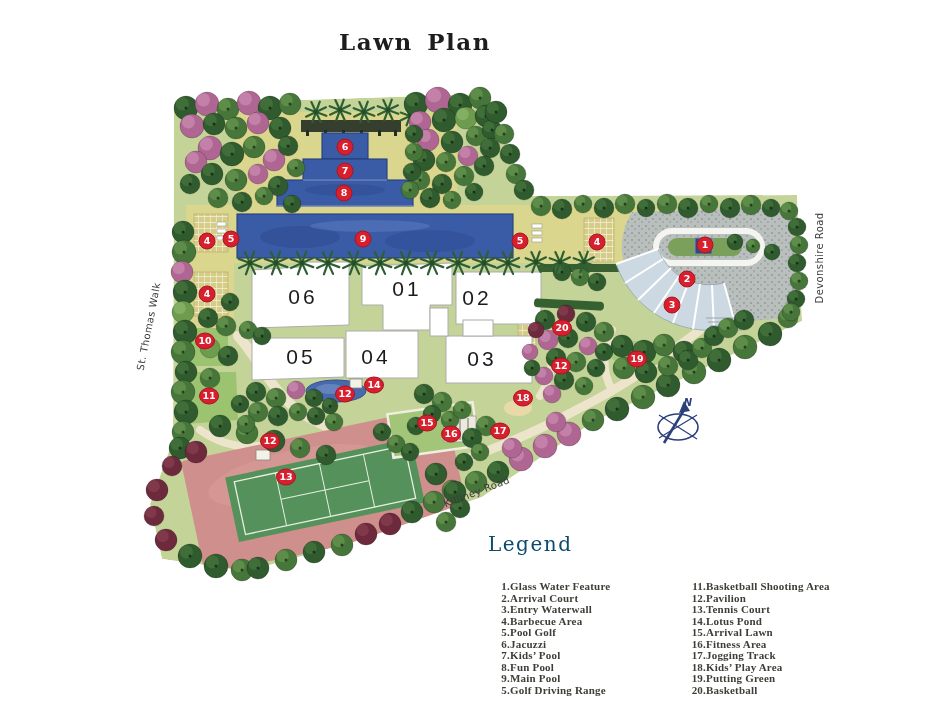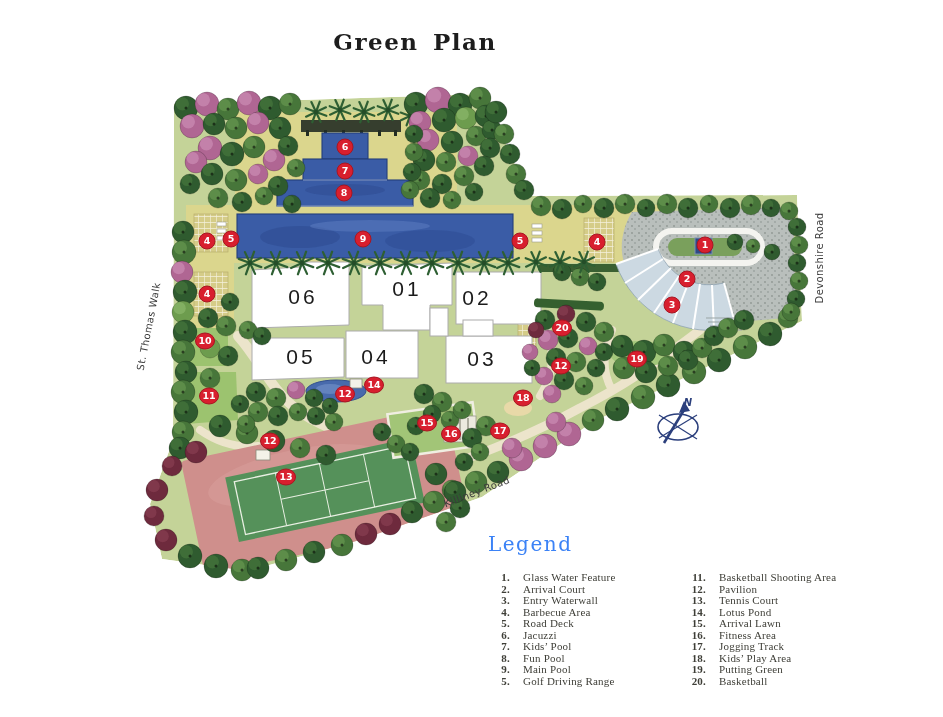--- a/index.html
+++ b/index.html
@@ -12,41 +12,41 @@
   
   .pool{fill:var(--pool,#3a5ca6);stroke:#243e7a;stroke-width:1.1;}
   .deckfill{fill:var(--deck,#dbd68d);}
   .clay{fill:var(--clay,#cf8f8c);}
   .court{fill:var(--court,#55915a);}
   .canopyfill{fill:var(--canopy,#ccd9e2);stroke:#90a4b4;stroke-width:.8;}
   .lawn{fill:#9cc36f;}
   
   .legend{position:absolute;left:486px;top:532px;width:440px;color:var(--legendtext,#3e3e37);}
   .legend-title{font-family:"DejaVu Serif","Liberation Serif",serif;font-size:20px;
-                letter-spacing:1.5px;color:#3b82f6;margin:0 0 15px 2px;}
+                letter-spacing:1.5px;color:#0c4a6e;margin:0 0 24px 2px;}
   .legend-cols{display:flex;align-items:flex-start;}
   .legend-col{display:flex;flex-direction:column;}
   .legend-col.c1{width:196px;}
   .lg-row{display:flex;align-items:baseline;height:11.5px;
           font-family:"Liberation Serif","DejaVu Serif",serif;font-size:11px;
           letter-spacing:.2px;white-space:nowrap;}
   .lg-num{width:24px;text-align:right;font-weight:bold;}
-  .lg-label{margin-left:13px;font-weight:normal;}
+  .lg-label{font-weight:bold;}
   text{font-family:"DejaVu Sans",sans-serif;}
   .roadlabel{fill:#3c3c3c;font-size:10px;letter-spacing:.4px;}
   .blocknum{fill:#1b1b1b;font-size:21px;letter-spacing:3px;font-weight:500;
             font-family:"Liberation Sans",sans-serif;}
   .markertxt{fill:#fff;font-size:9.5px;font-weight:bold;}
   .north{fill:#2b3f7c;font-size:10px;font-weight:bold;font-style:italic;}
 </style>
 </head>
 <body>
 
 <div class="page">
-  <h1 class="title">Green Plan</h1>
+  <h1 class="title">Lawn Plan</h1>
 
   <svg id="plan" width="943" height="717" viewBox="0 0 943 717">
     <defs>
       <clipPath id="siteclip">
         <path d="M174,104 L484,94 L529,196 L797,195 L802,321 L593,422 L482,497 L360,540 L248,571 L162,559 L150,504 L173,440 Z"></path>
       </clipPath>
       <pattern id="trellis" width="6" height="6" patternUnits="userSpaceOnUse">
         <rect width="6" height="6" fill="#d5cc88"></rect>
         <path d="M0,0 H6 M0,0 V6" stroke="#f5f2dd" stroke-width="1.3"></path>
       </pattern>
@@ -1493,21 +1493,21 @@
           <div class="lg-row">
             <span class="lg-num">3.</span>
             <span class="lg-label">Entry Waterwall</span>
           </div>
           <div class="lg-row">
             <span class="lg-num">4.</span>
             <span class="lg-label">Barbecue Area</span>
           </div>
           <div class="lg-row">
             <span class="lg-num">5.</span>
-            <span class="lg-label">Road Deck</span>
+            <span class="lg-label">Pool Golf</span>
           </div>
           <div class="lg-row">
             <span class="lg-num">6.</span>
             <span class="lg-label">Jacuzzi</span>
           </div>
           <div class="lg-row">
             <span class="lg-num">7.</span>
             <span class="lg-label">Kids’ Pool</span>
           </div>
           <div class="lg-row">

